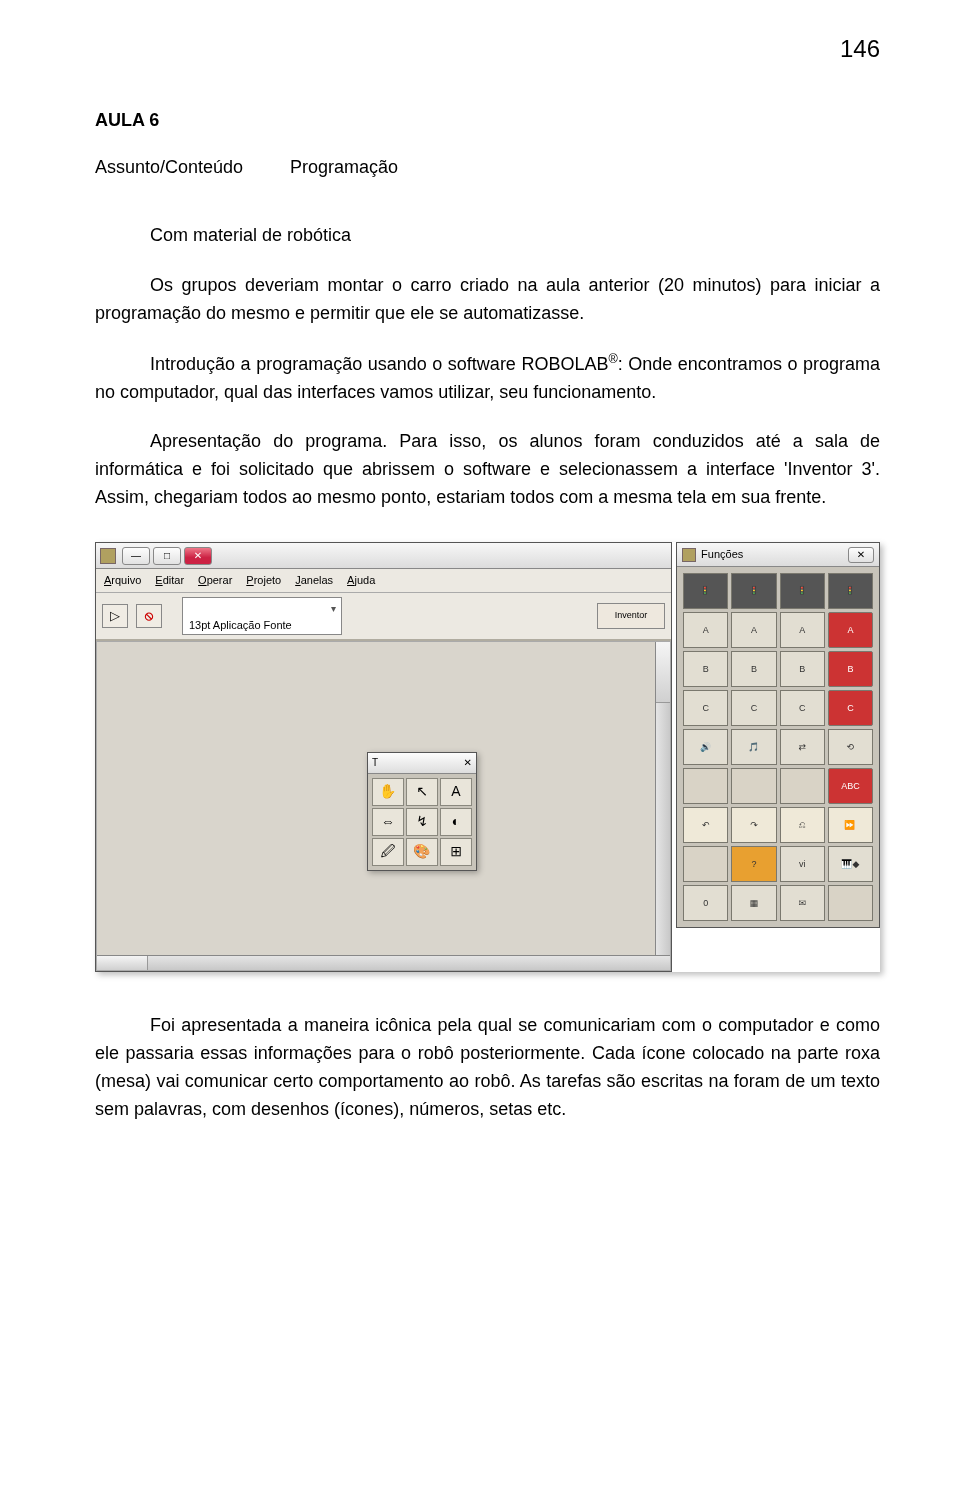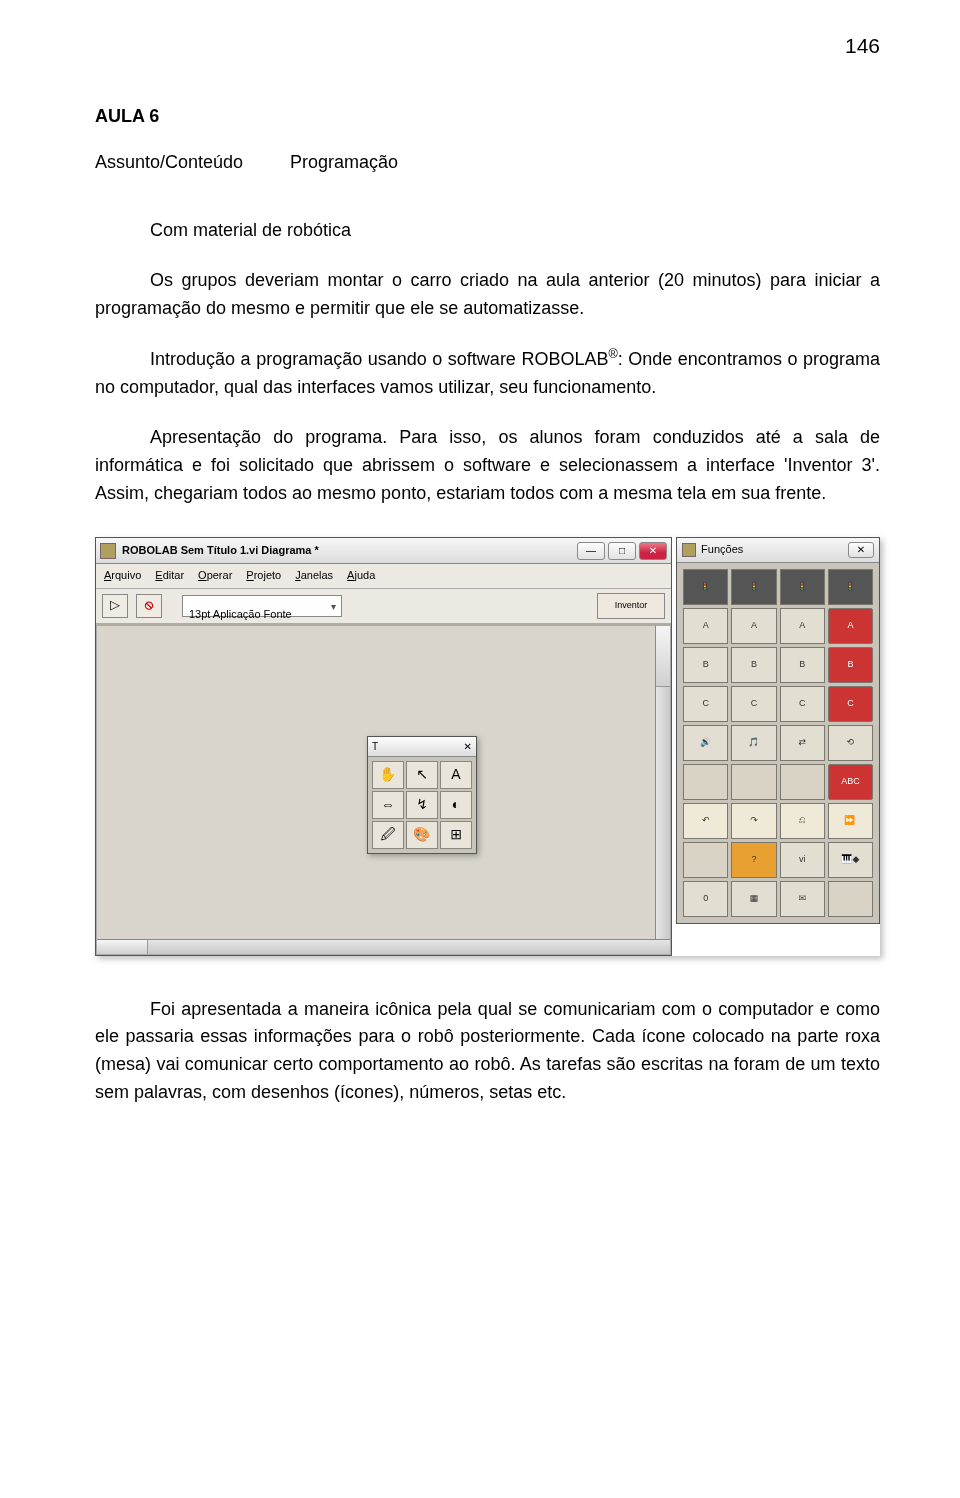--- a/index.html
+++ b/index.html
@@ -6,21 +6,21 @@
   body {
     background: #fff;
     font-family: Arial, Helvetica, sans-serif;
     color: #000;
     width: 960px;
     margin: 0 auto;
     padding: 30px 80px 40px 95px;
     font-size: 18px;
     line-height: 1.55;
   }
-  .page-no { text-align: right; font-size: 21px; margin-bottom: 40px; }
+  .page-no { text-align: right; font-size: 24px; margin-bottom: 40px; }
   .title { text-align: left; font-weight: bold; margin-bottom: 19px; }
   .row-subject { margin-bottom: 40px; }
   .row-subject .lbl { display: inline-block; width: 190px; }
   .para-b { text-align: justify; margin-bottom: 18px; margin-top: 22px; }
   .indent { text-indent: 55px; }
   .sup { font-size: 0.7em; vertical-align: super; }
 
   
   .fig-wrap {
     margin: 30px 0 40px;
@@ -74,21 +74,21 @@
     border-bottom: 2px solid #b0aca0;
   }
   .tbtn {
     width: 26px; height: 24px; border: 1px solid #888;
     background: #f0ece4;
     display: flex; align-items: center; justify-content: center;
     font-size: 13px;
   }
   .tbtn.abort { color:#c00; font-weight:bold; }
   .font-combo {
-    height: 22px; border: 1px solid #888; background: #fff;
+    height: 38px; border: 1px solid #888; background: #fff;
     display: flex; align-items: center; padding: 18px 20px 0 6px;
     position: relative; min-width: 160px;
   }
   .font-combo::after {
     content: "▾"; position: absolute; right: 5px; top: 3px; font-size: 10px; color:#555;
   }
   .invbtn {
     margin-left: auto;
     width: 68px; height: 26px; border: 1px solid #888;
     background: #eee8de;
@@ -199,21 +199,20 @@
 <p class="para-b indent">
   <span>Introdução a programação usando o software ROBOLAB</span><span class="sup">®</span><span>: Onde encontramos o programa no computador, qual das interfaces vamos utilizar, seu funcionamento.</span>
 </p>
 <p class="para-b indent">Apresentação do programa. Para isso, os alunos foram conduzidos até a sala de informática e foi solicitado que abrissem o software e selecionassem a interface 'Inventor 3'. Assim, chegariam todos ao mesmo ponto, estariam todos com a mesma tela em sua frente.</p>
 
 <div class="fig-wrap">
 
   <div class="win">
     <div class="titlebar">
       <div class="tb-icon"></div>
-      <div class="tb-title">ROBOLAB Sem Título 1.vi Diagrama *</div>
       <div class="winbtns">
         <div class="winbtn">—</div>
         <div class="winbtn">□</div>
         <div class="winbtn close">✕</div>
       </div>
     </div>
 
     <div class="menubar">
       <span><u>A</u>rquivo</span>
       <span><u>E</u>ditar</span>

